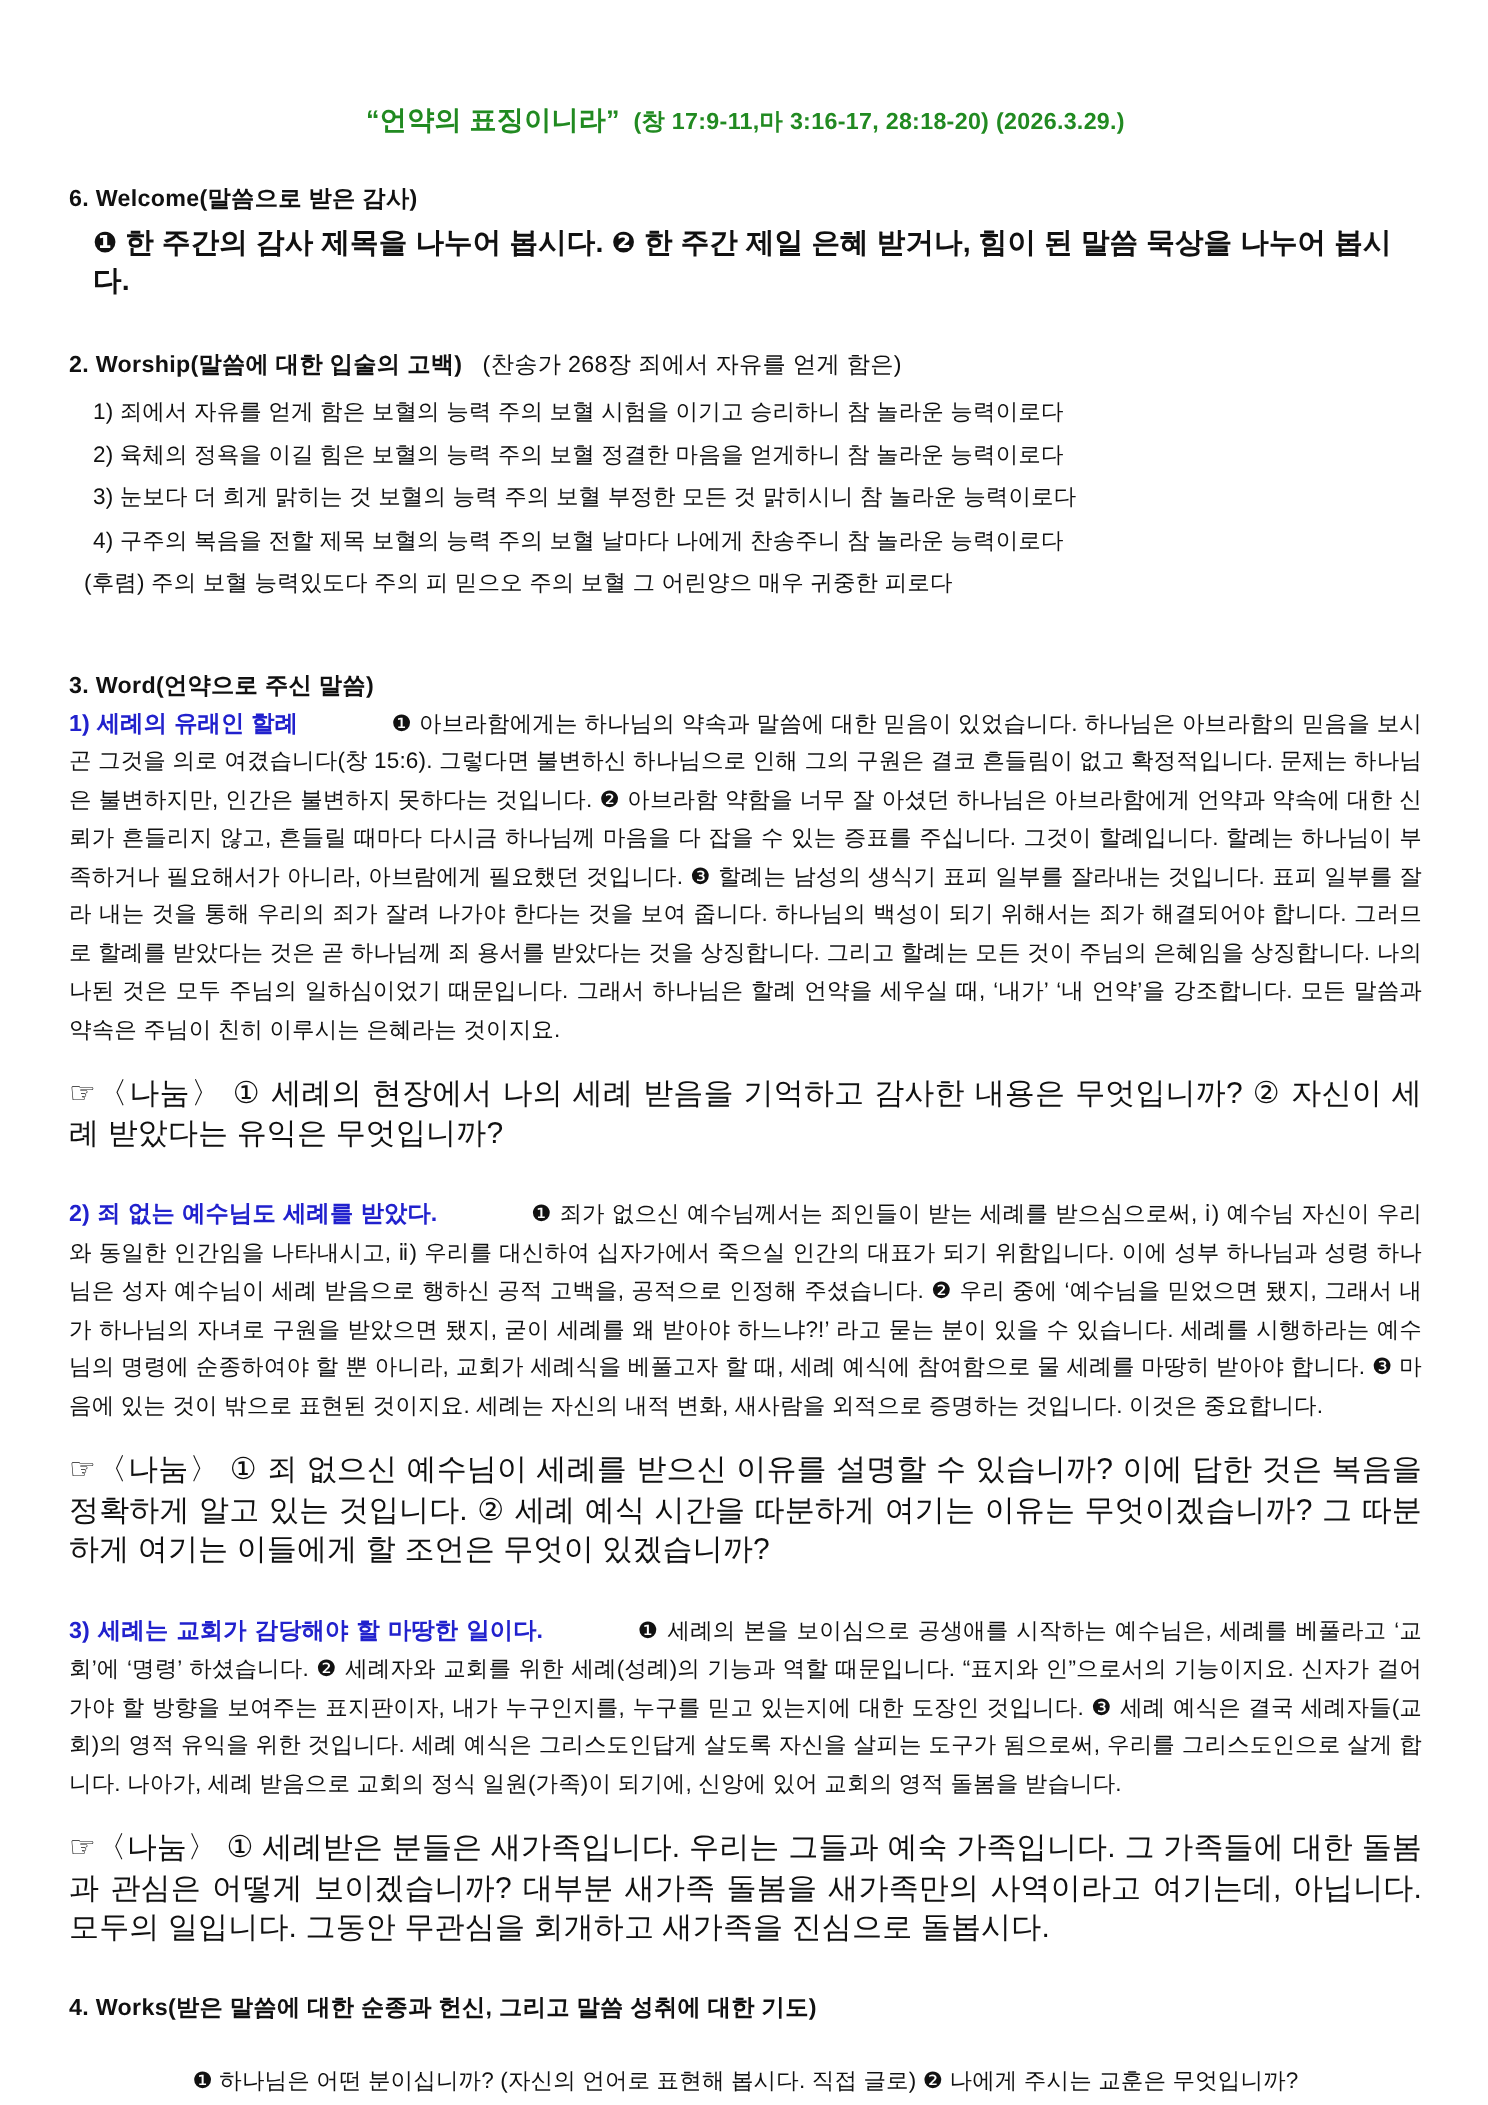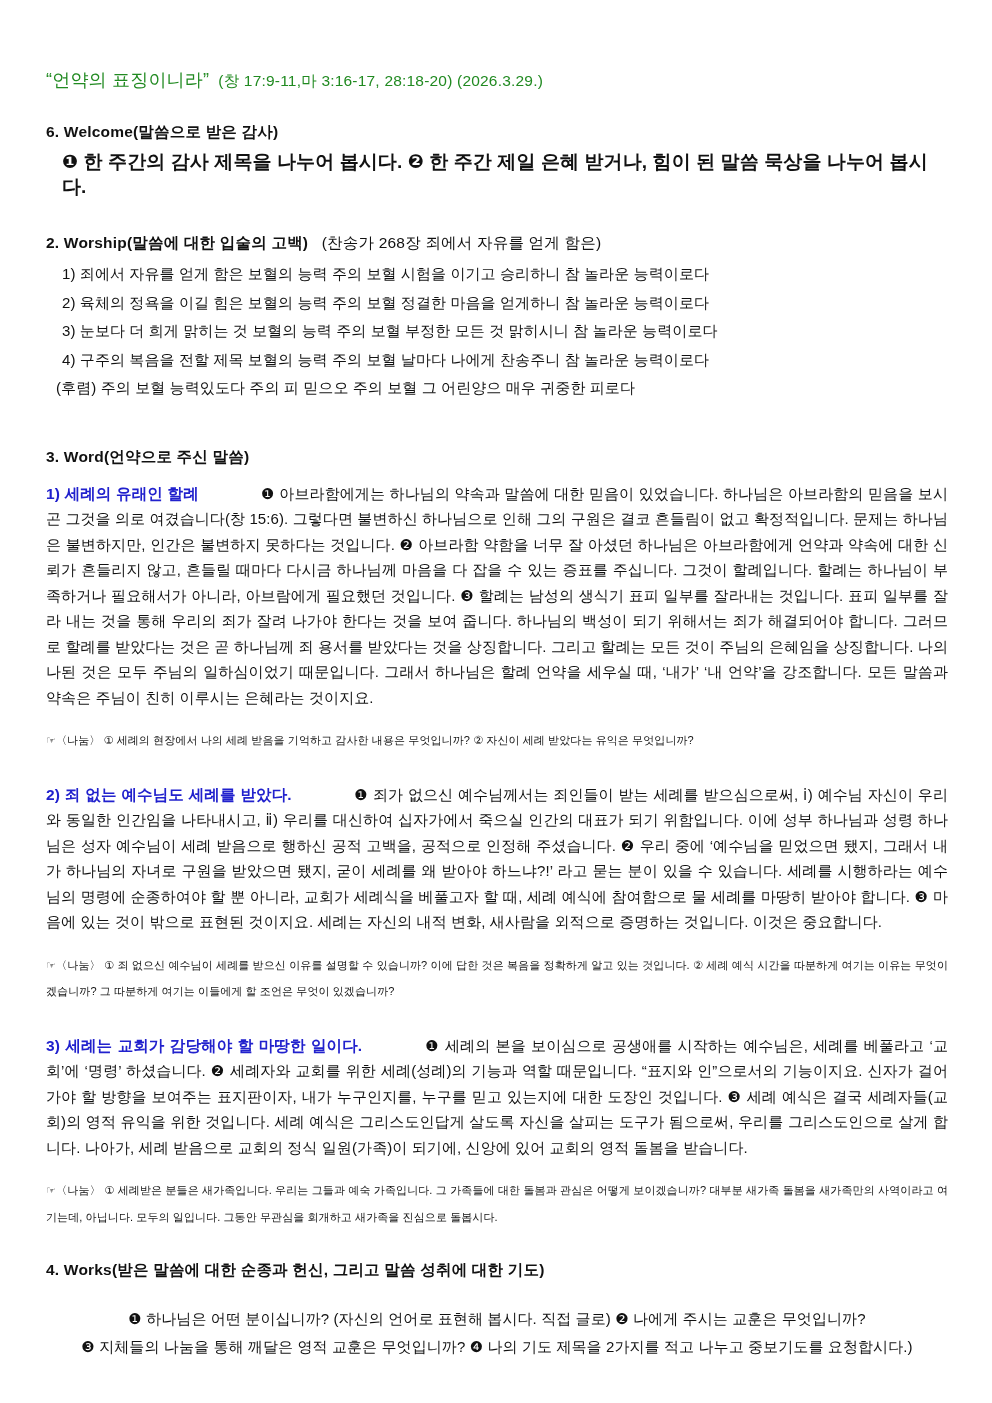--- a/index.html
+++ b/index.html
@@ -10,22 +10,23 @@
     color: #111111;
   }
   .page {
     width: 992px;
     min-height: 1403px;
     background: #ffffff;
     padding: 62px 44px 60px 46px;
   }
   
   .title {
+    text-align: center;
     color: #218a21;
-    font-weight: normal;
+    font-weight: bold;
     line-height: 26px;
     margin-bottom: 26px;
     letter-spacing: 0.2px;
   }
   .title-main { font-size: 18px; }
   .title-refs { font-size: 15.5px; }
 
   
   .sec-h {
     font-size: 15.5px;
@@ -51,40 +52,40 @@
   section.word    { margin-bottom: 26px; }
 
   .verse {
     font-size: 15px;
     line-height: 28.5px;
     padding-left: 16px;
     letter-spacing: 0.1px;
   }
   .refrain { padding-left: 10px; }
 
-  .word .sec-h { margin-bottom: 12px; }
+  .word .sec-h { margin-bottom: 0; }
 
   .topic {
     font-size: 15px;
     line-height: 25.5px;
     text-align: justify;
     word-break: break-all;
     margin-bottom: 17px;
     letter-spacing: 0.1px;
   }
   .topic-head {
     color: #2121cd;
     font-weight: bold;
     font-size: 15.5px;
     margin-top: 25px;
   }
   .head-gap { display: inline-block; width: 62px; }
 
   .sharing {
-    font-size: 11px;
+    font-size: 20px;
     line-height: 26.5px;
     text-align: justify;
     word-break: break-all;
     margin-bottom: 28px;
     letter-spacing: 0.1px;
   }
 
   section.works .sec-h { margin-bottom: 23px; }
   .works-line {
     font-size: 15px;

